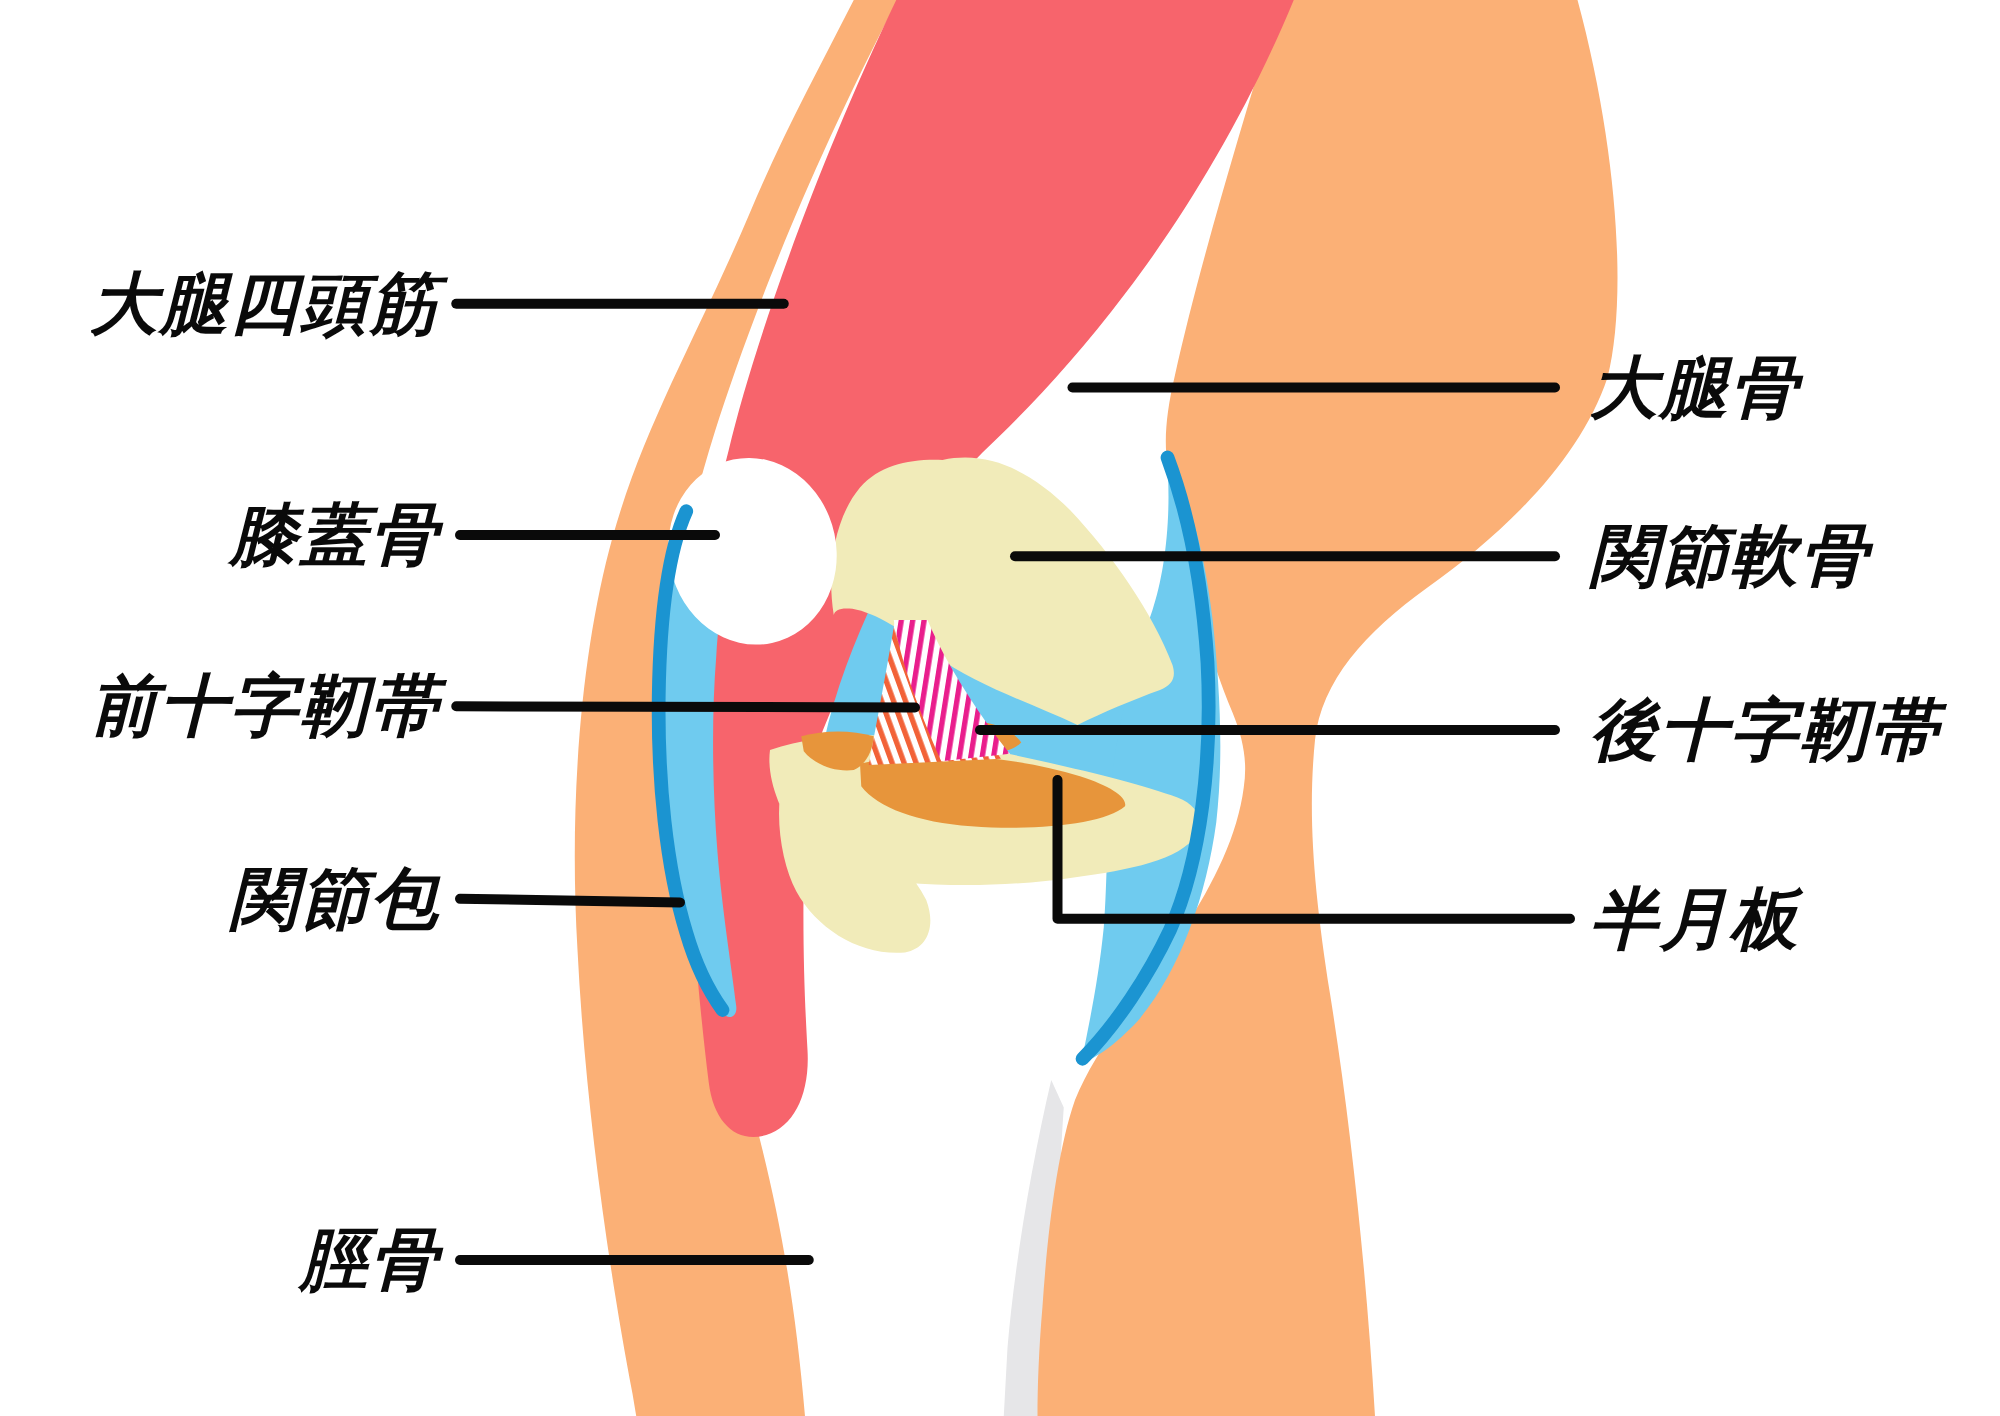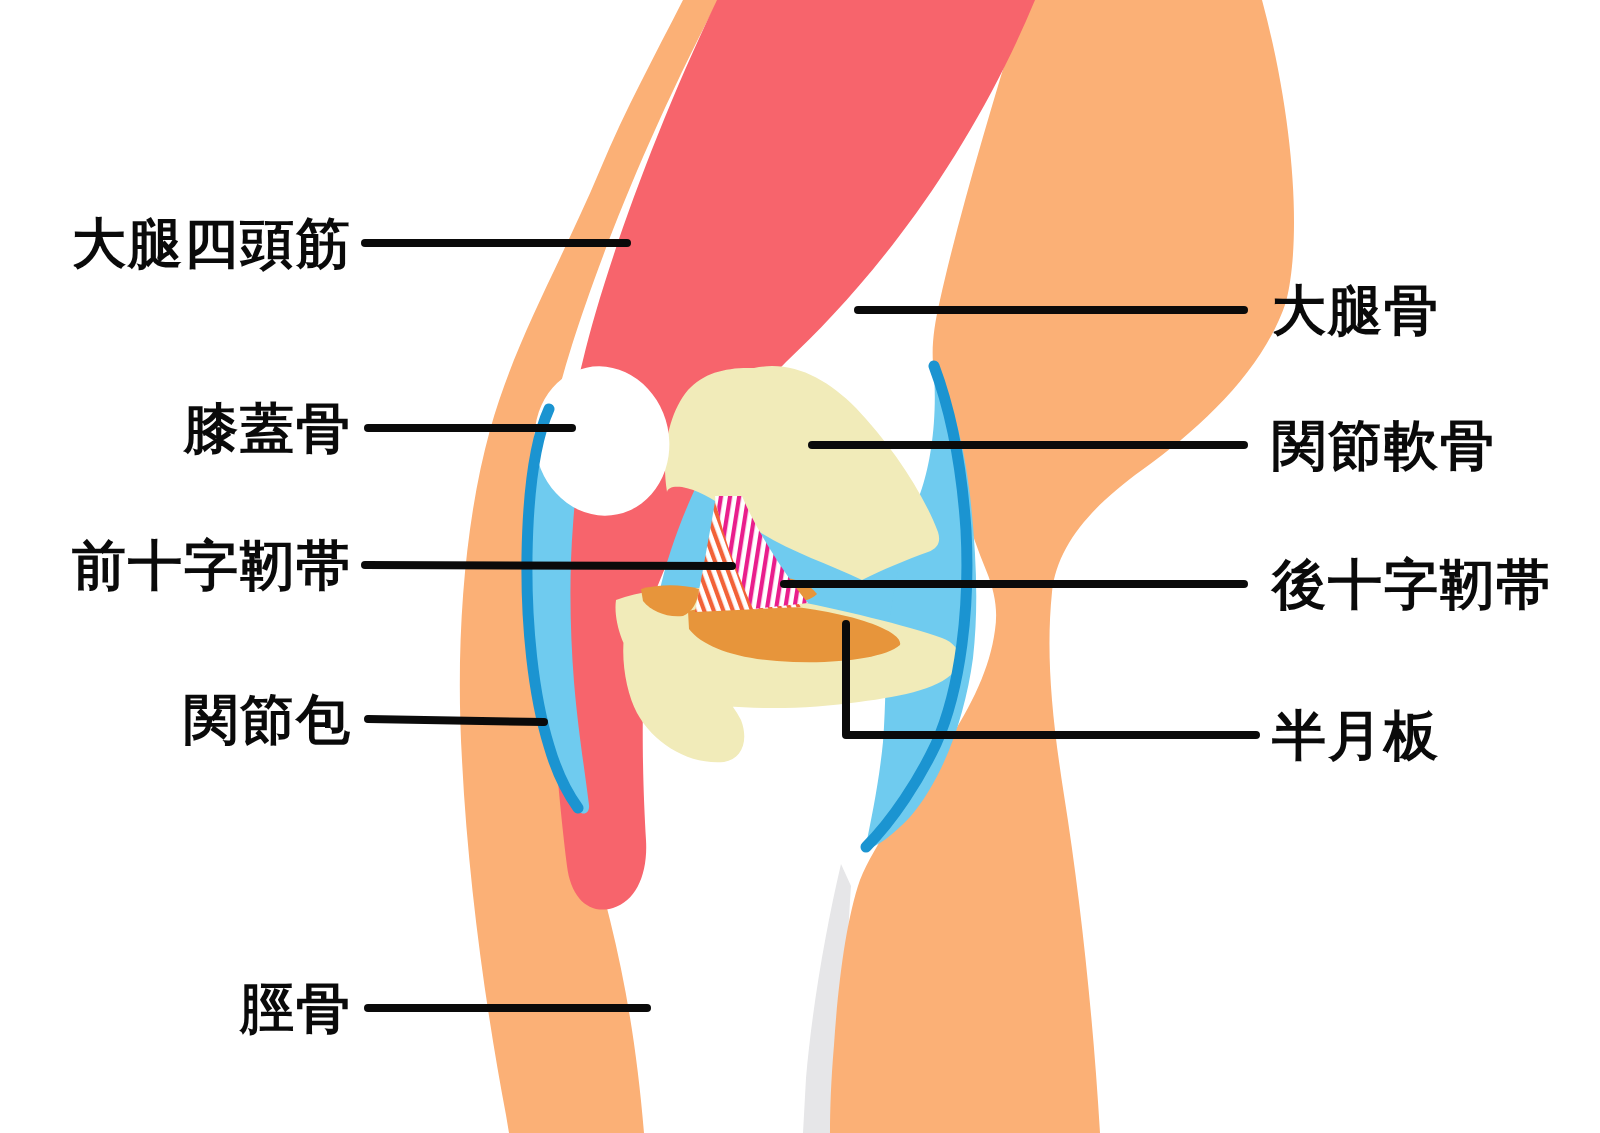--- a/index.html
+++ b/index.html
@@ -2,20 +2,21 @@
 <html><head>
 <meta charset="utf-8">
 <style>
   html,body{margin:0;padding:0;background:#ffffff;}
   .stage{
     position:relative;
     width:1600px;height:1133px;
     background:var(--bg,#fff);
     overflow:hidden;
     font-family:"DejaVu Sans","Liberation Sans",sans-serif;
+    font-style:italic;
   }
   svg{display:block;}
   .skin      {fill:var(--skin);}
   .shadow    {fill:var(--shadow);}
   .muscle    {fill:var(--muscle);}
   .bone      {fill:var(--bone);}
   .cartilage {fill:var(--cartilage);}
   .capsule-l {fill:var(--capsule_light);}
   .capsule-d {stroke:var(--capsule_dark);stroke-width:11;fill:none;stroke-linecap:round;}
   .meniscus  {fill:var(--meniscus);}

